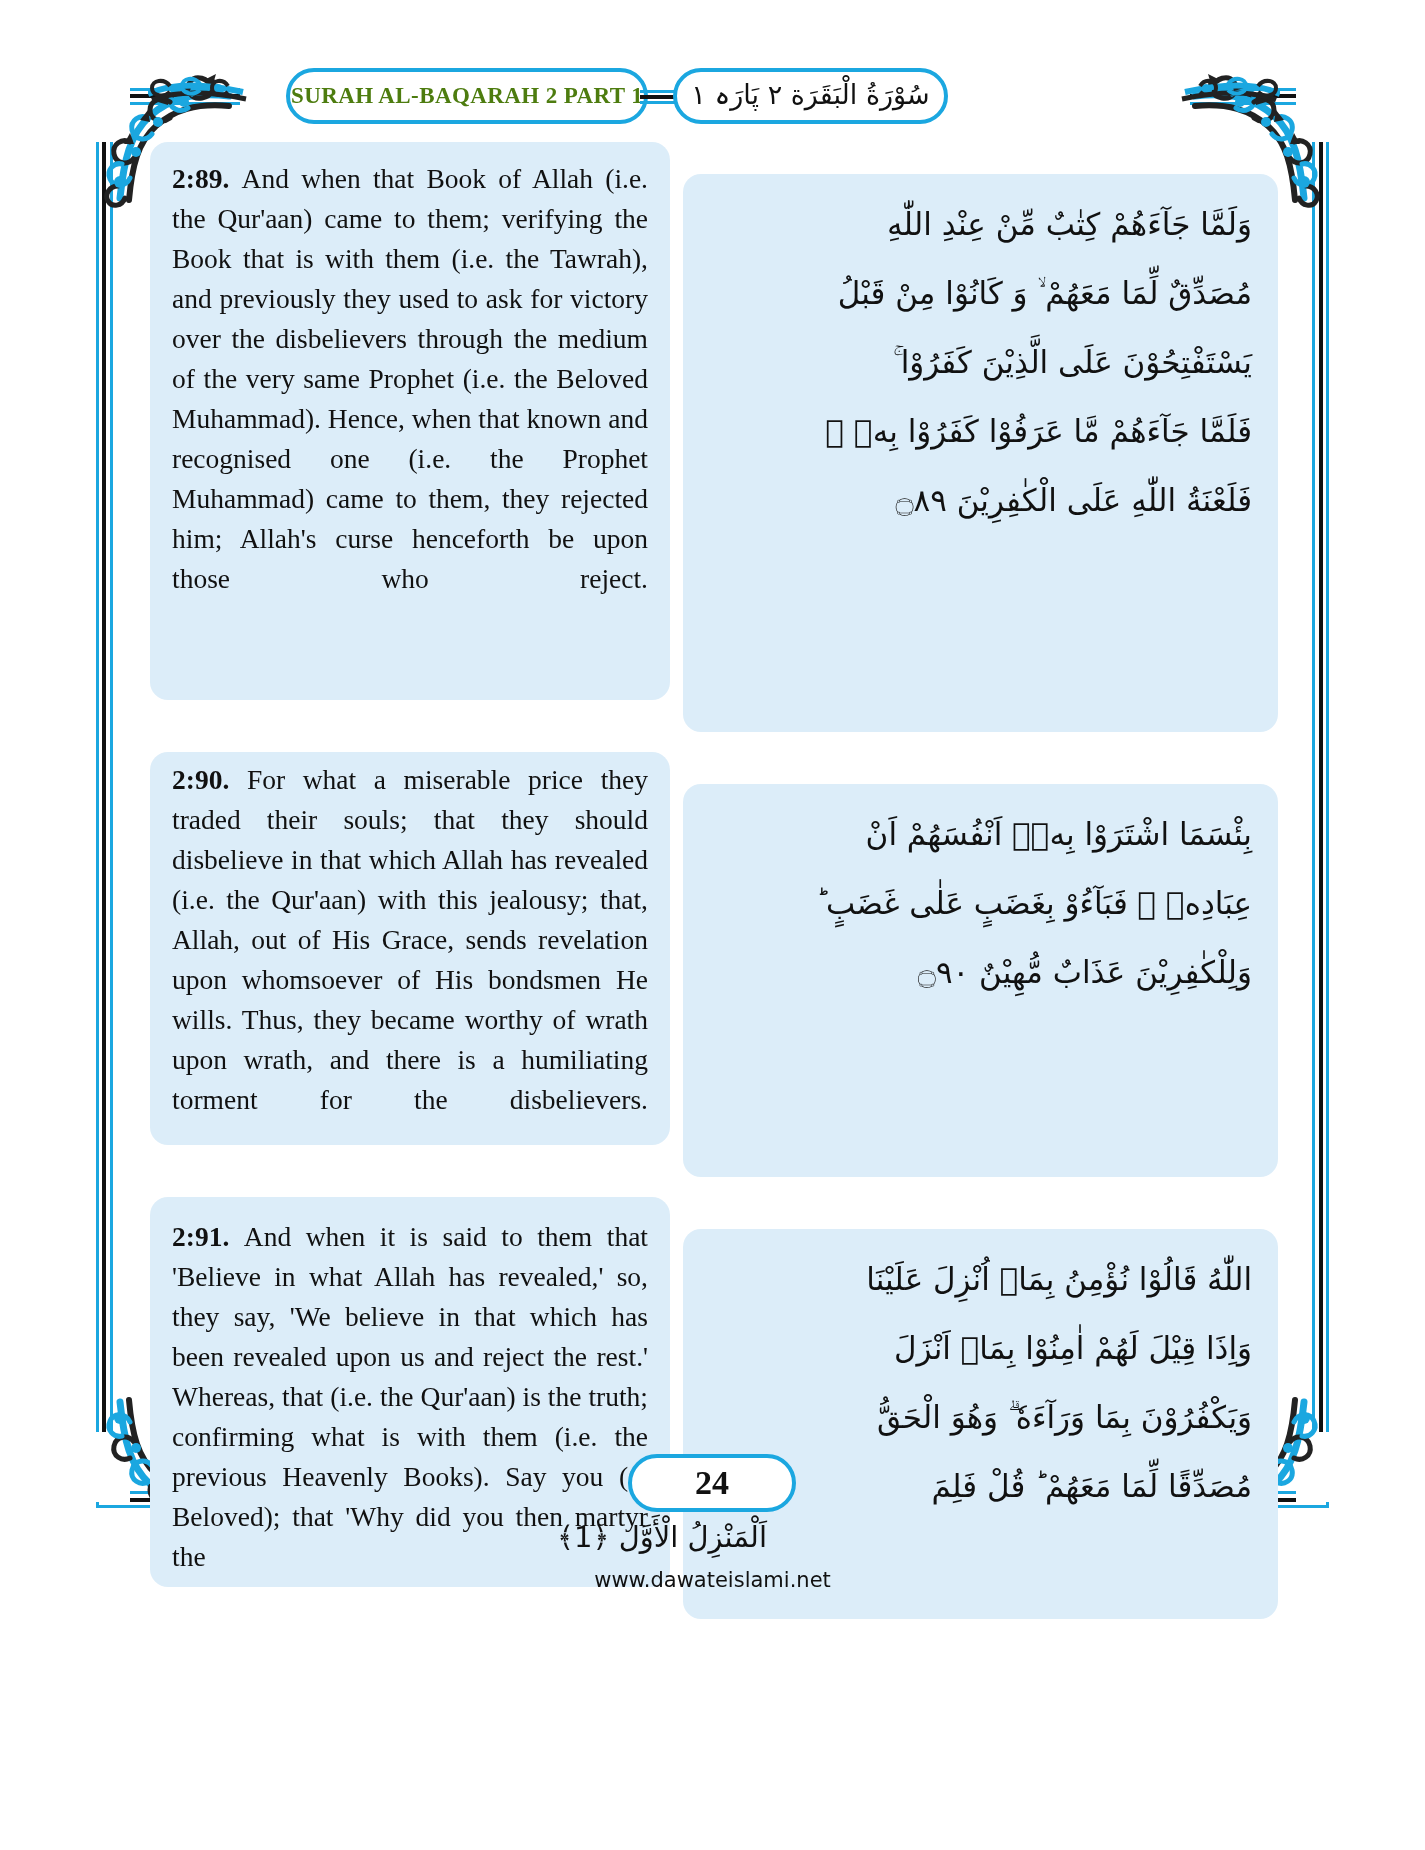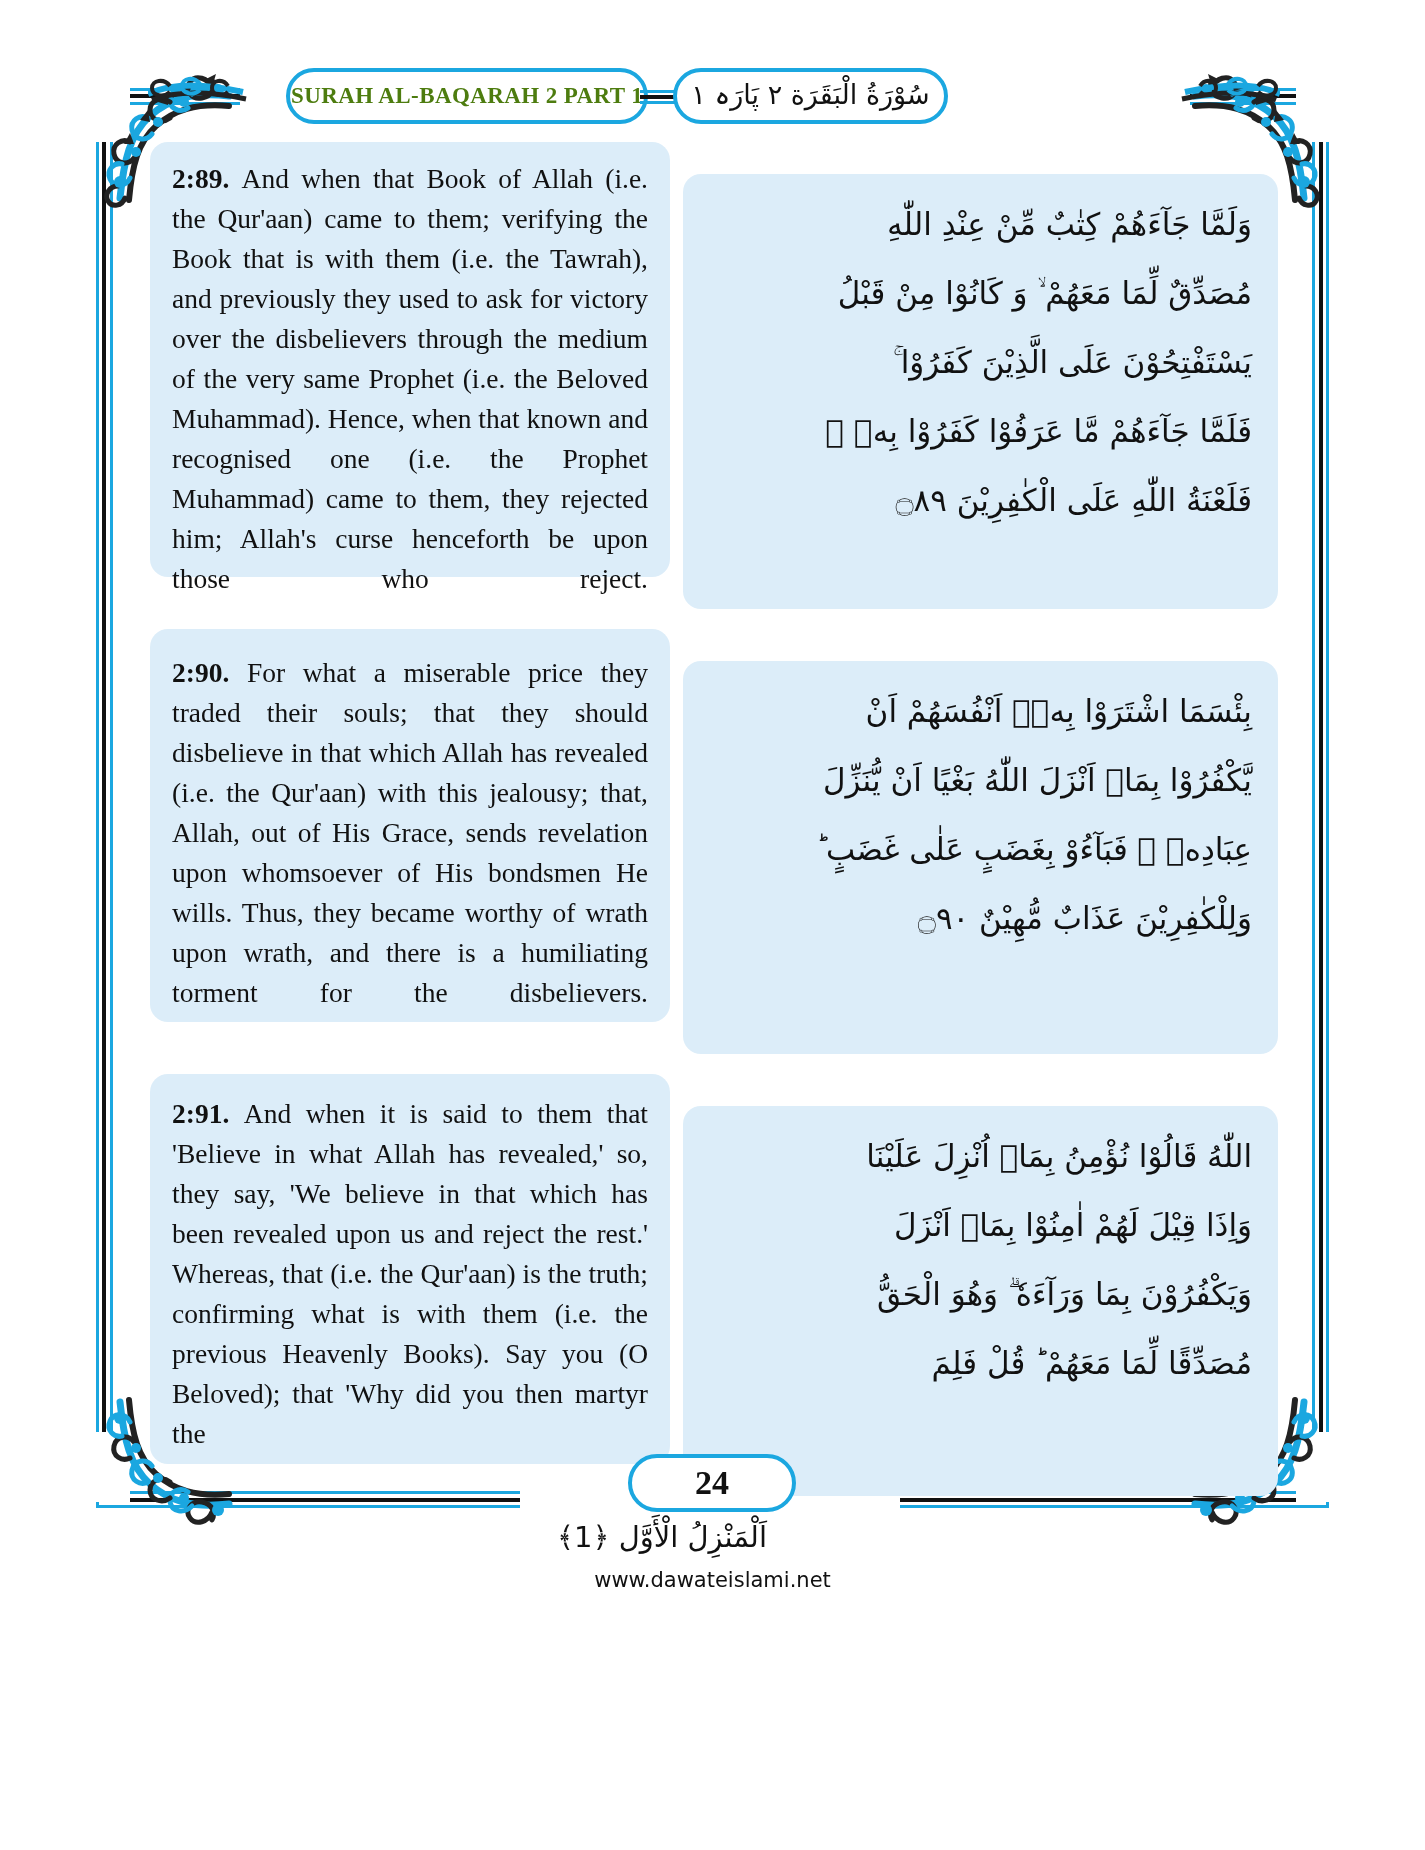--- a/index.html
+++ b/index.html
@@ -185,25 +185,25 @@
     text-align: right;
     color: #111;
     margin-top: 32px;
   }
   .ar-line {
     font-size: 31px;
     line-height: 69px;
     white-space: nowrap;
     display: block;
   }
-  .row-1 .panel-en, .row-1 .panel-ar { height: 435px; }
+  .row-1 .panel-en, .row-1 .panel-ar { height: 558px; }
   .row-2 .panel-en, .row-2 .panel-ar { height: 393px; }
   .row-3 .panel-en, .row-3 .panel-ar { height: 390px; }
 
-  .row-2 .panel-en { padding-top: 24px; }
+  .row-2 .panel-en { padding-top: 8px; }
   .row-3 .panel-en { padding-top: 20px; }
 
   
   .ornament {
     position: absolute;
     width: 150px; height: 150px;
   }
   .orn-tl { left: 84px;  top: 58px; }
   .orn-tr { left: 1190px;top: 58px; transform: scaleX(-1); }
   .orn-bl { left: 84px;  top: 1392px; transform: scaleY(-1); }
@@ -383,21 +383,20 @@
       </div>
     </div>
 
     <div class="verse-row row-2">
       <div class="panel panel-en">
         <span class="vnum">2:90. </span>
         <span>For what a miserable price they traded their souls; that they should disbelieve in that which Allah has revealed (i.e. the Qur'aan) with this jealousy; that, Allah, out of His Grace, sends revelation upon whomsoever of His bondsmen He wills. Thus, they became worthy of wrath upon wrath, and there is a humiliating torment for the disbelievers.</span>
       </div>
       <div class="panel panel-ar">
         <span class="ar-line">بِئْسَمَا اشْتَرَوْا بِهٖۤ اَنْفُسَهُمْ اَنْ</span>
-        <span class="ar-line">يَّكْفُرُوْا بِمَاۤ اَنْزَلَ اللّٰهُ بَغْيًا اَنْ يُّنَزِّلَ</span>
         <span class="ar-line">عِبَادِهٖ ۚ فَبَآءُوْ بِغَضَبٍ عَلٰى غَضَبٍ ؕ</span>
         <span class="ar-line">وَلِلْكٰفِرِيْنَ عَذَابٌ مُّهِيْنٌ ۝۹۰</span>
       </div>
     </div>
 
     <div class="verse-row row-3">
       <div class="panel panel-en">
         <span class="vnum">2:91. </span>
         <span>And when it is said to them that 'Believe in what Allah has revealed,' so, they say, 'We believe in that which has been revealed upon us and reject the rest.' Whereas, that (i.e. the Qur'aan) is the truth; confirming what is with them (i.e. the previous Heavenly Books). Say you (O Beloved); that 'Why did you then martyr the</span>
       </div>

